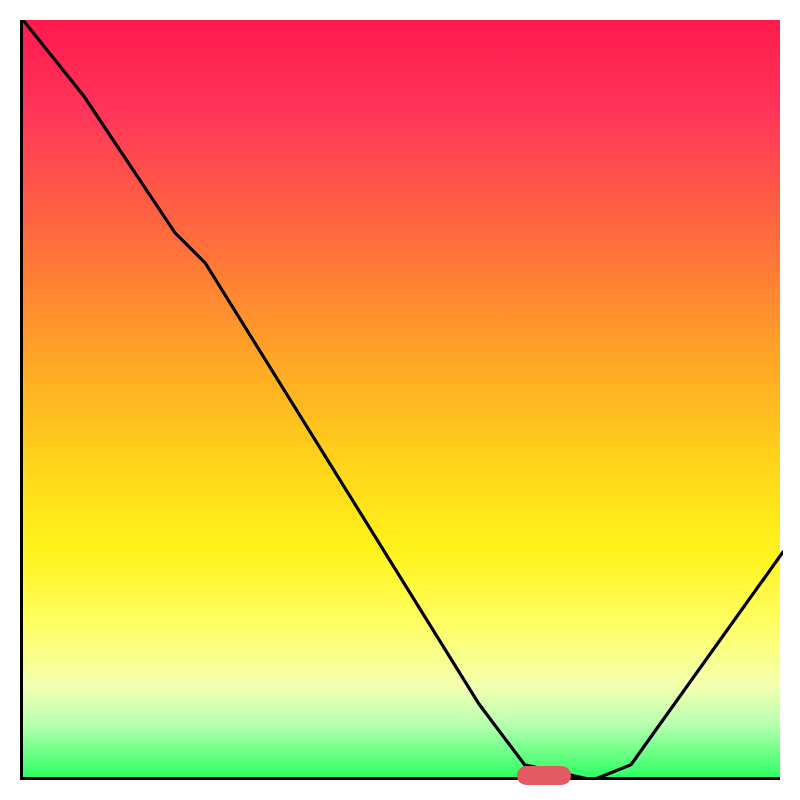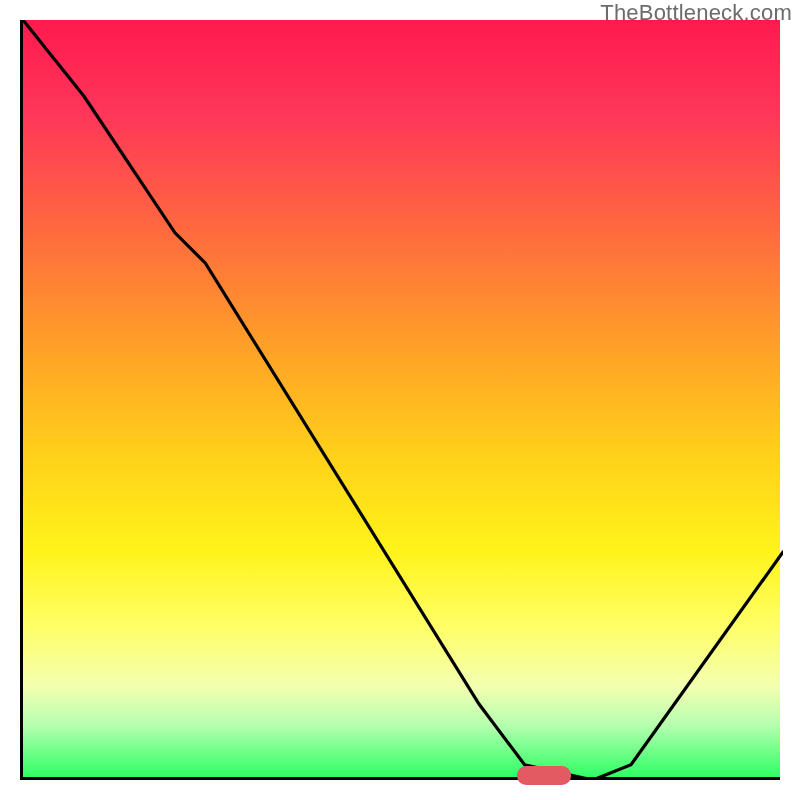--- a/index.html
+++ b/index.html
@@ -45,21 +45,20 @@
     font-weight: 500;
     color: #6b6b6b;
     letter-spacing: 0.2px;
   }
 </style>
 </head>
 <body>
 
 <div class="wrap">
 
-  <div class="watermark">TheBottleneck.com</div>
 
   <div class="plot-area">
     <svg class="curve" viewBox="0 0 760 760" preserveAspectRatio="none">
       <path fill="none" stroke="#000" stroke-width="3.2" stroke-linecap="round" d="M0.0 0.0 L60.8 76.0 L152.0 212.8 L182.4 243.2 L456.0 684.0 L501.6 744.8 L570.0 760.0 L608.0 744.8 L760.0 532.0"></path>
     </svg>
     <div class="marker" style="width: 53.96px; height: 18.24px; border-radius: 9.12px; left: 493.62px; top: 746.32px;"></div>
   </div>
 
 </div>
 

